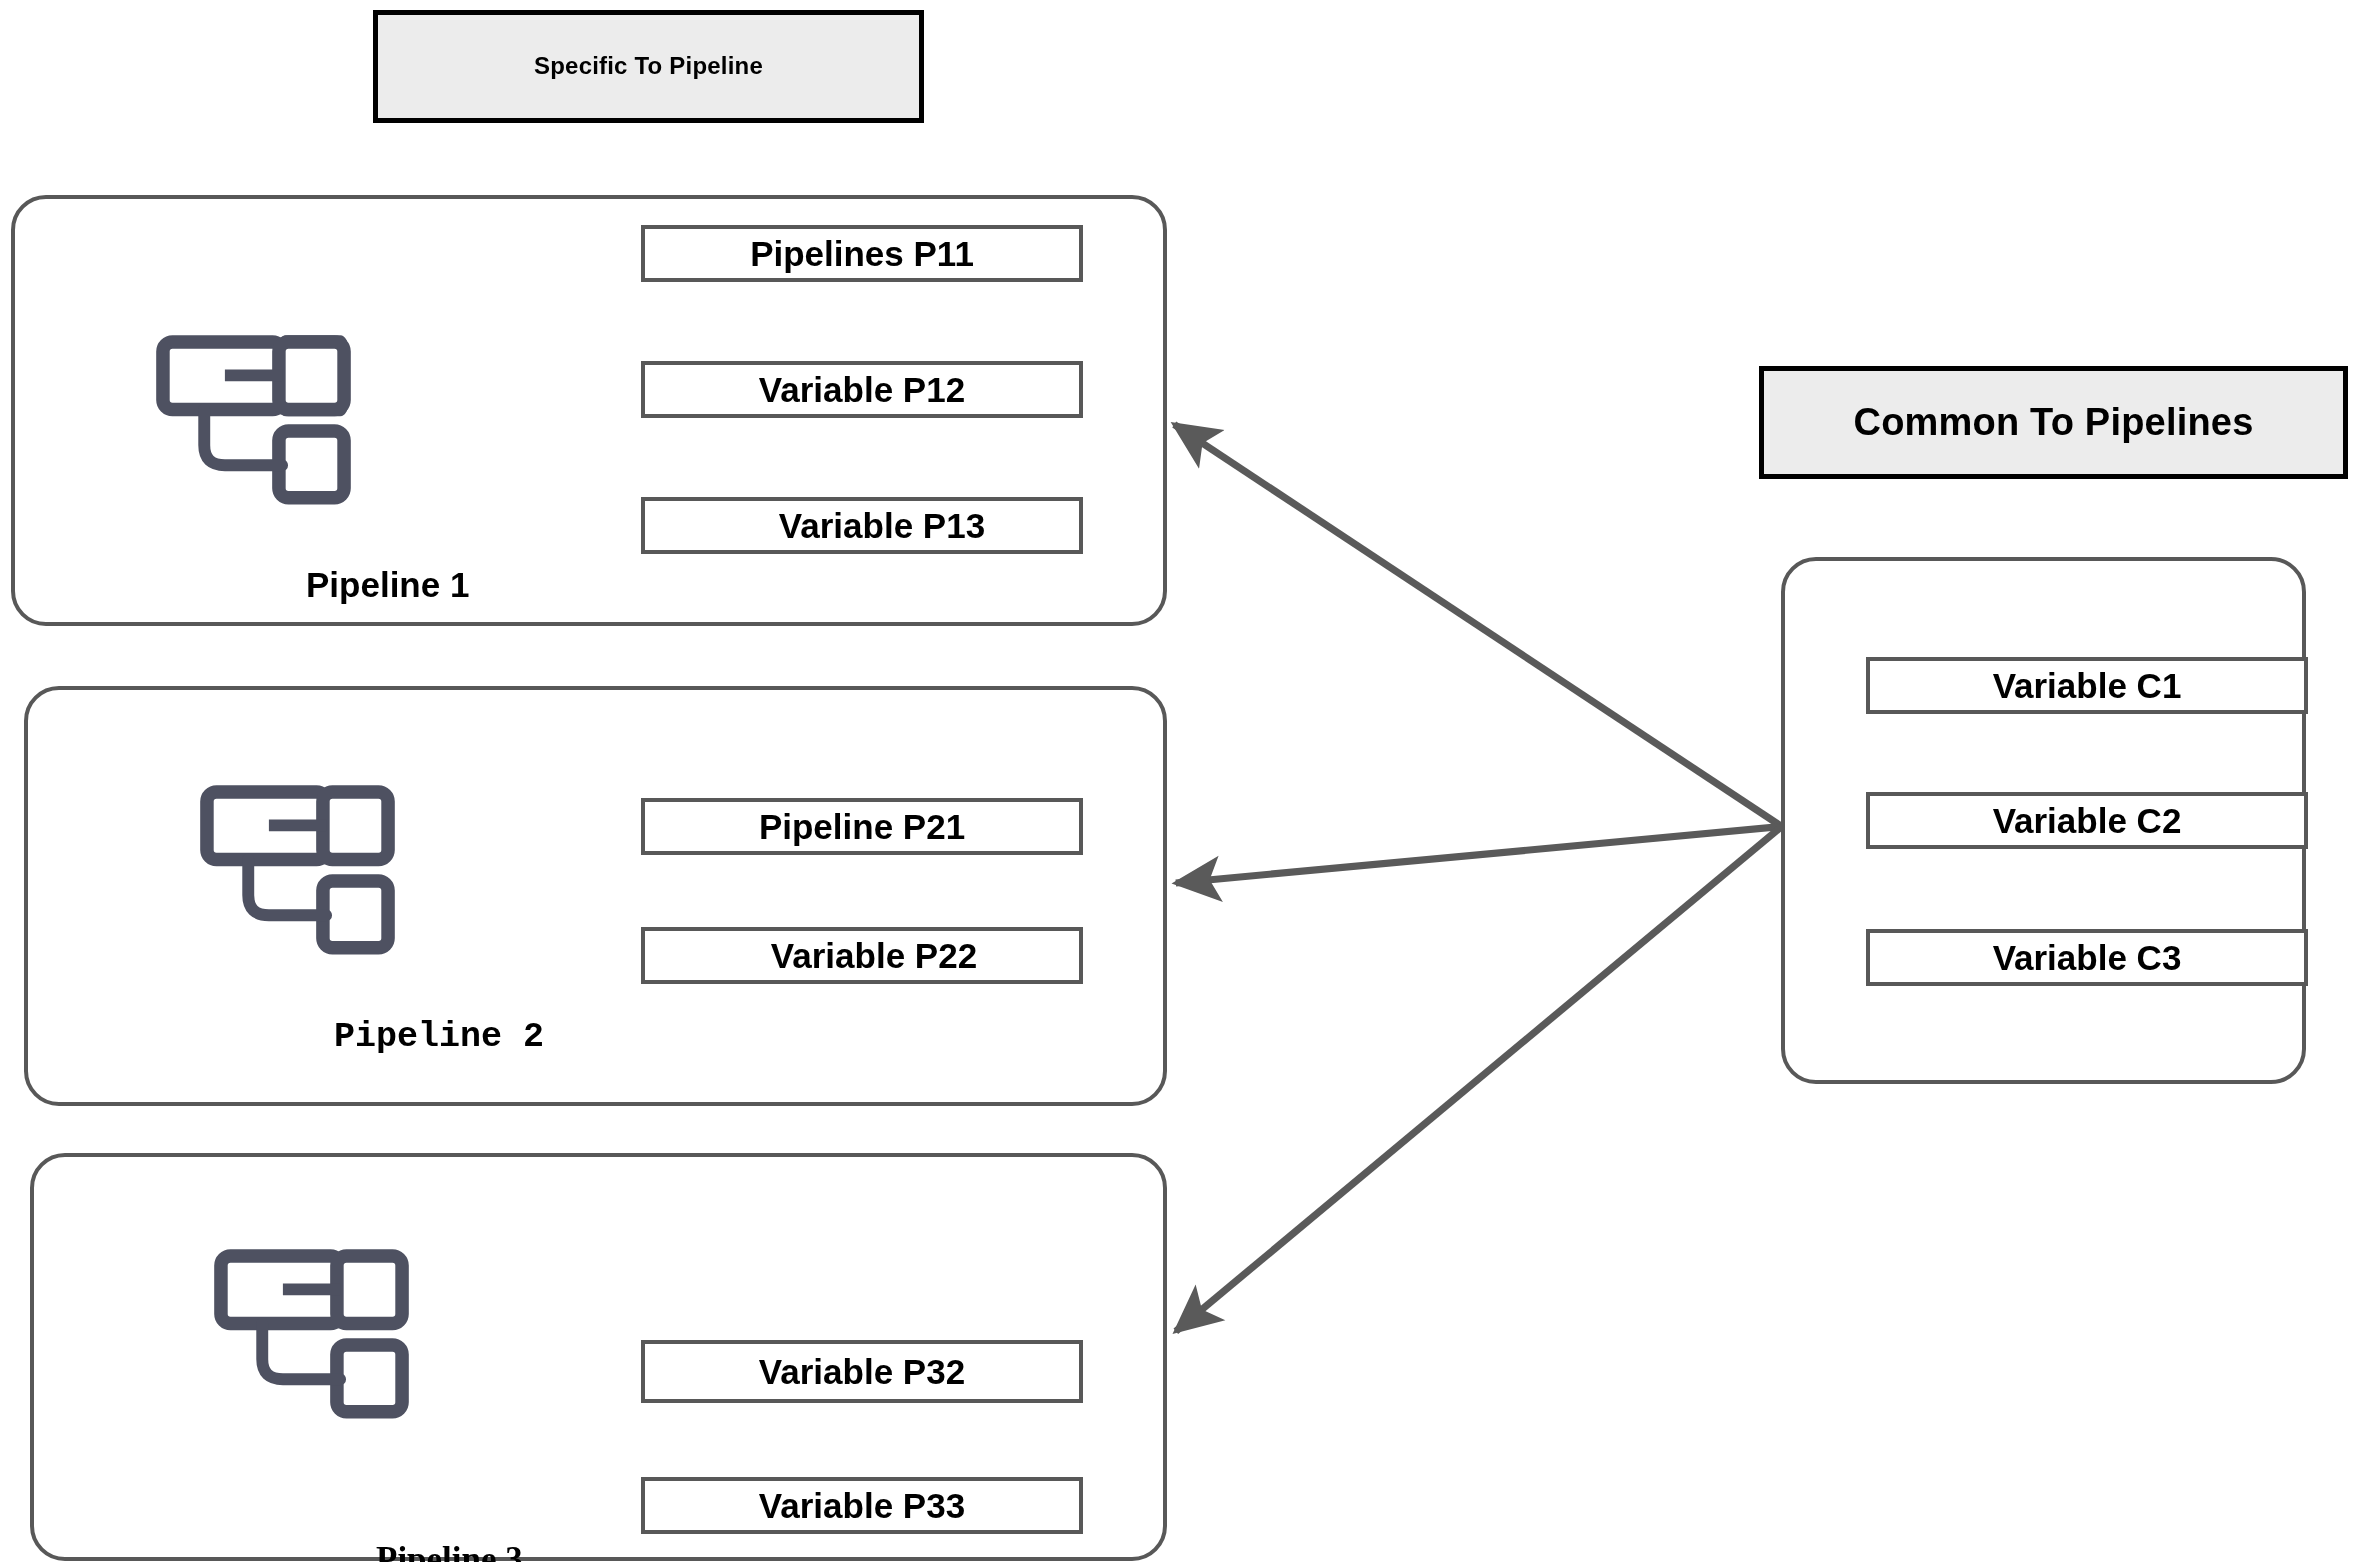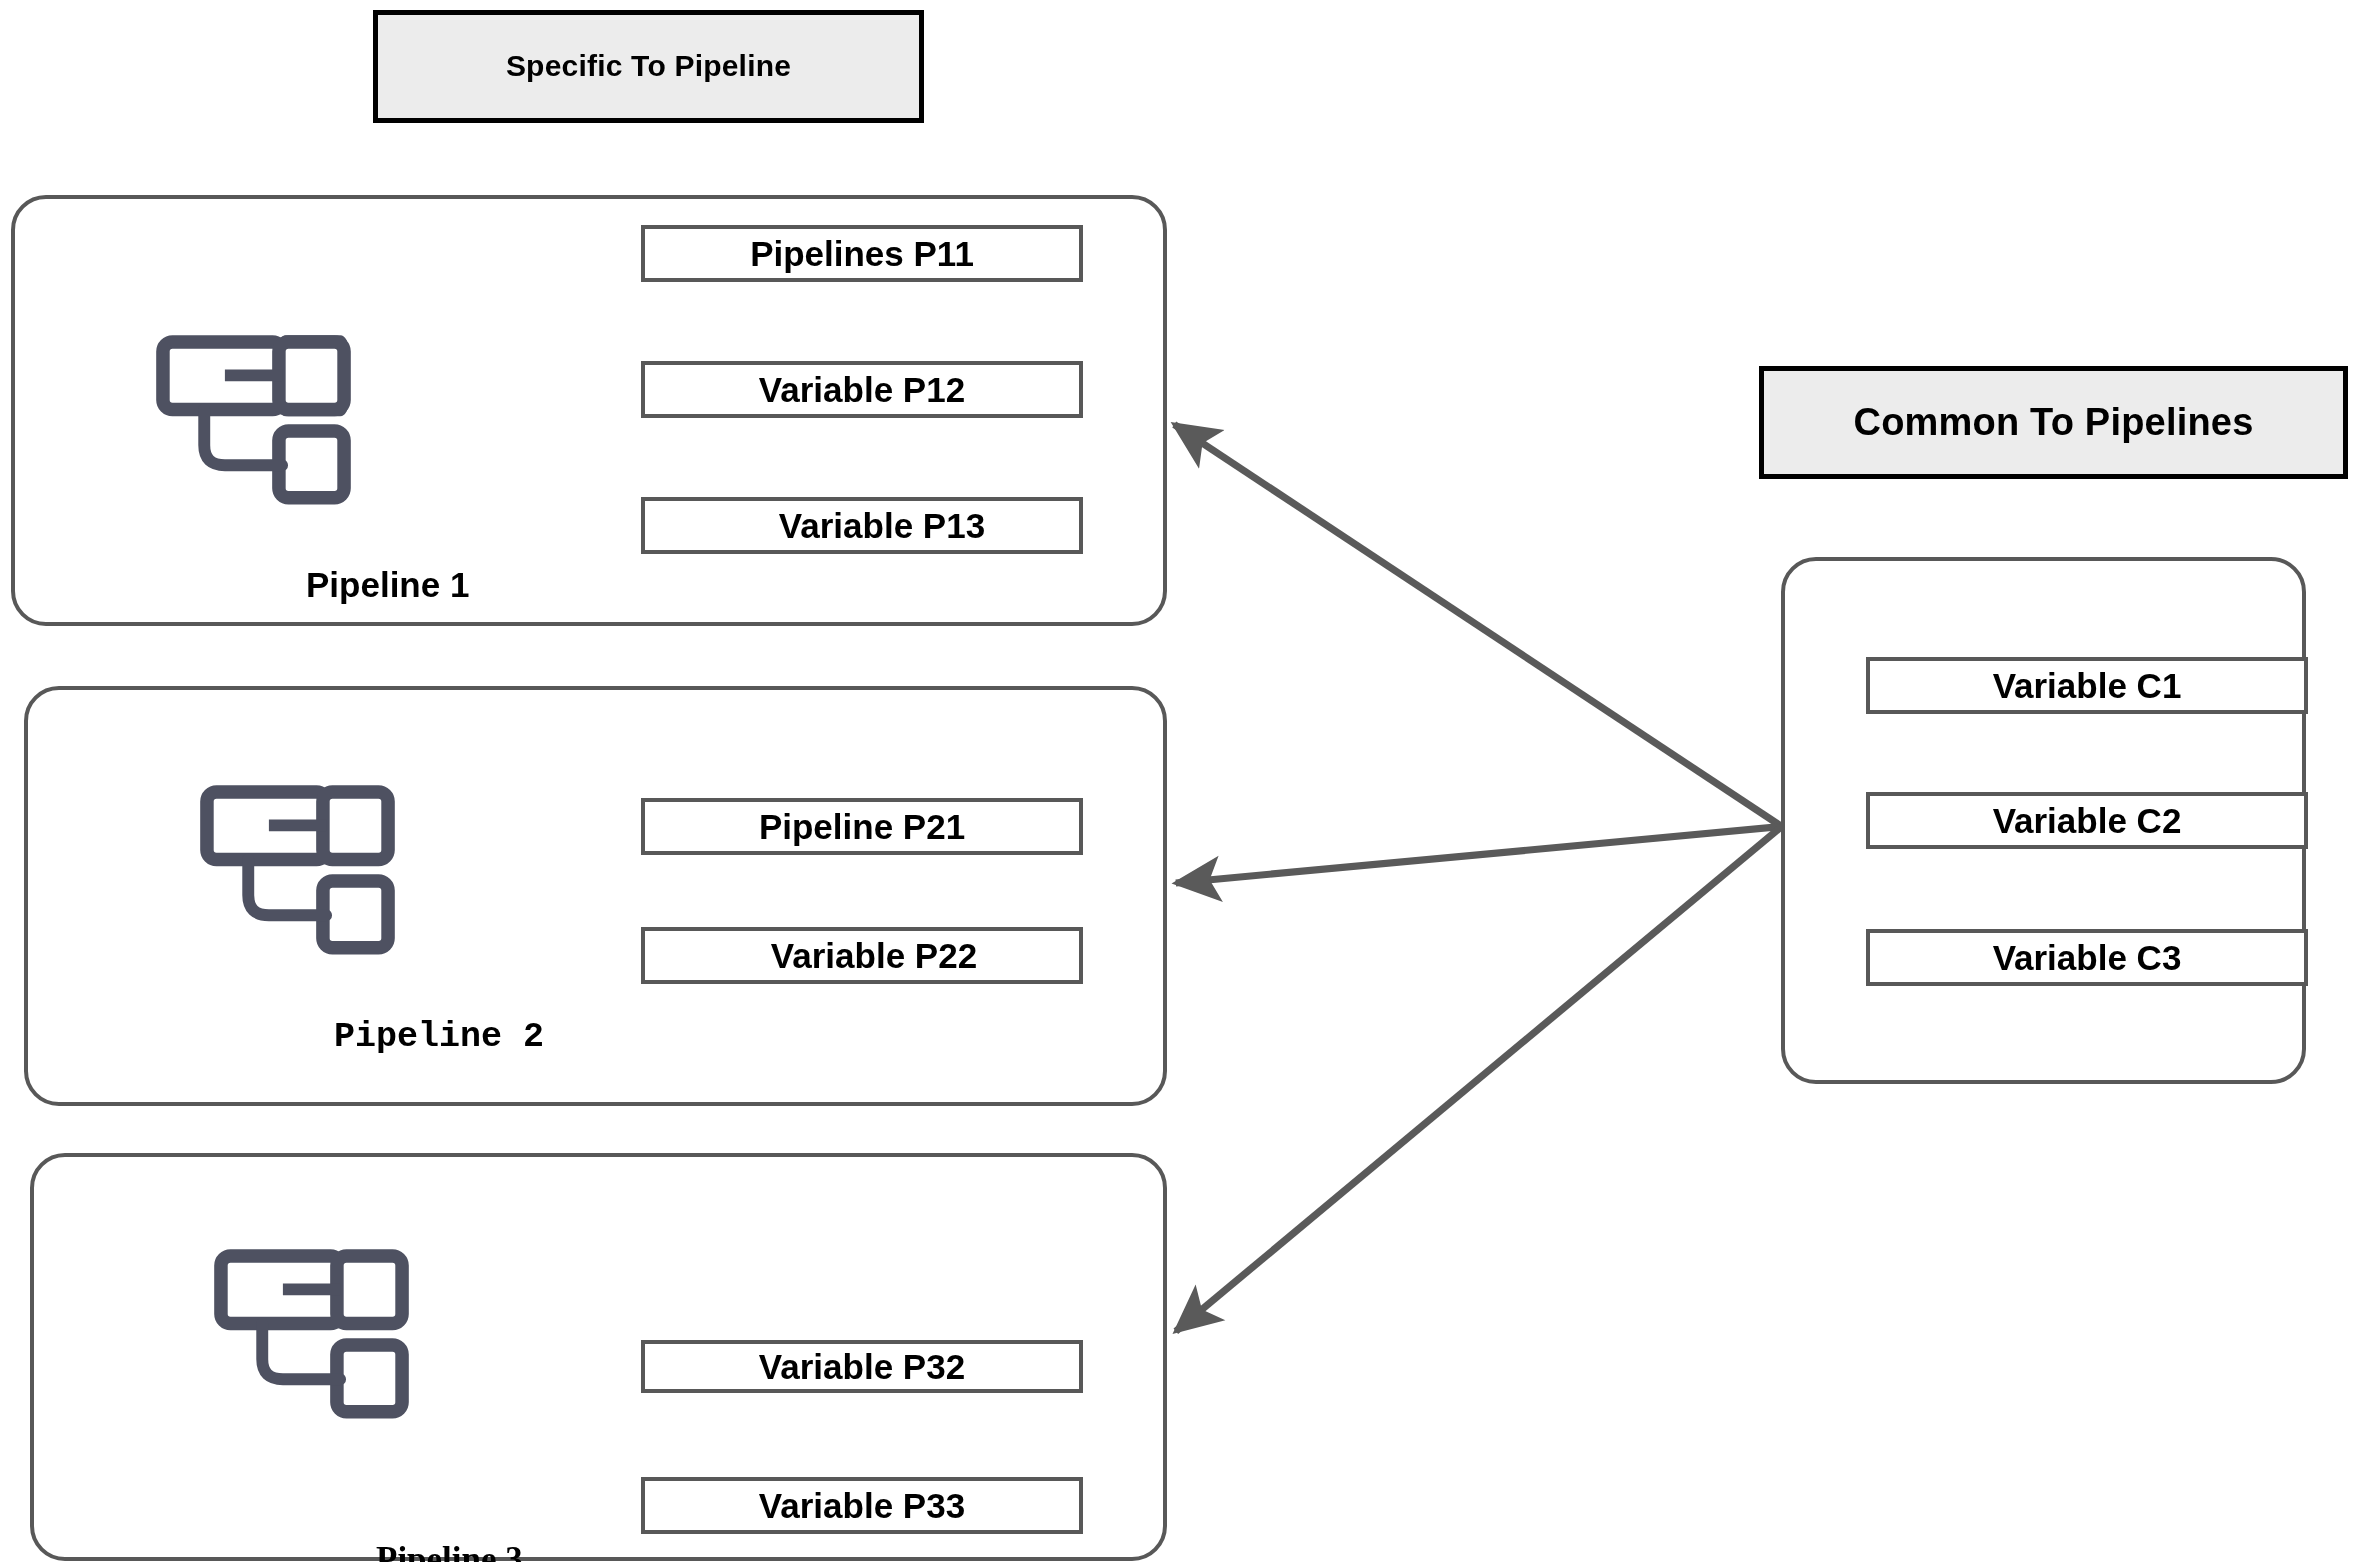--- a/index.html
+++ b/index.html
@@ -26,21 +26,21 @@
     border: 5.6px solid #000000;
     display: flex;
     align-items: center;
     justify-content: center;
     font-weight: bold;
     color: #000000;
     letter-spacing: 0.2px;
   }
   #hdr-specific {
     left: 373px;  top: 9.6px;  width: 551px;  height: 113px;
-    font-size: 30px;
+    font-size: 24px;
   }
   #hdr-common {
     left: 1759px; top: 366px; width: 589px; height: 113px;
     font-size: 38px;
   }
 
   
   .panel {
     position: absolute;
     box-sizing: border-box;
@@ -160,21 +160,21 @@
       <rect x="10" y="10" width="150" height="85" rx="12" ry="12" fill="#ffffff" stroke="#4e5161" stroke-width="17"></rect>
       <rect x="156" y="10" width="82" height="85" rx="12" ry="12" fill="#ffffff" stroke="#4e5161" stroke-width="17"></rect>
       <line x1="88" y1="52" x2="160" y2="52" stroke="#4e5161" stroke-width="15"></line>
       <rect x="156" y="122" width="82" height="84" rx="12" ry="12" fill="#ffffff" stroke="#4e5161" stroke-width="17"></rect>
       <path d="M 62 95 L 62 140 Q 62 165 88 165 L 160 165" fill="none" stroke="#4e5161" stroke-width="15" stroke-linecap="round" stroke-linejoin="round"></path>
     </svg>
   </div>
 
   <div class="pipe-label" style="left:376px; top:1540px;font-family:Liberation Serif, serif;">Pipeline 3</div>
 
-  <div class="var-box" style="left:641px; top:1340px; width:442px; height:53px;">Variable P32</div>
+  <div class="var-box" style="left:641px; top:1340px; width:442px; height:63px;">Variable P32</div>
   <div class="var-box" style="left:641px; top:1477px; width:442px; height:57px;">Variable P33</div>
 
   <div class="panel" id="panel-common"></div>
 
   <div class="var-box" style="left:1866px; top:657px; width:442px; height:57px;">Variable C1</div>
   <div class="var-box" style="left:1866px; top:792px; width:442px; height:57px;">Variable C2</div>
   <div class="var-box" style="left:1866px; top:929px; width:442px; height:57px;">Variable C3</div>
 
 </div>
 

